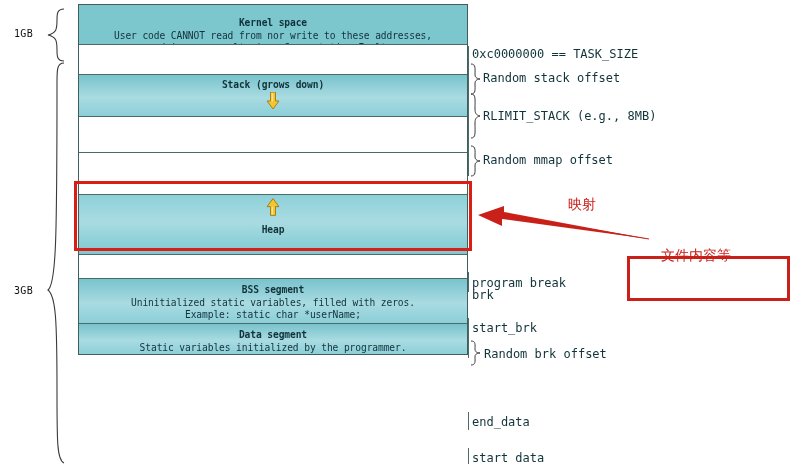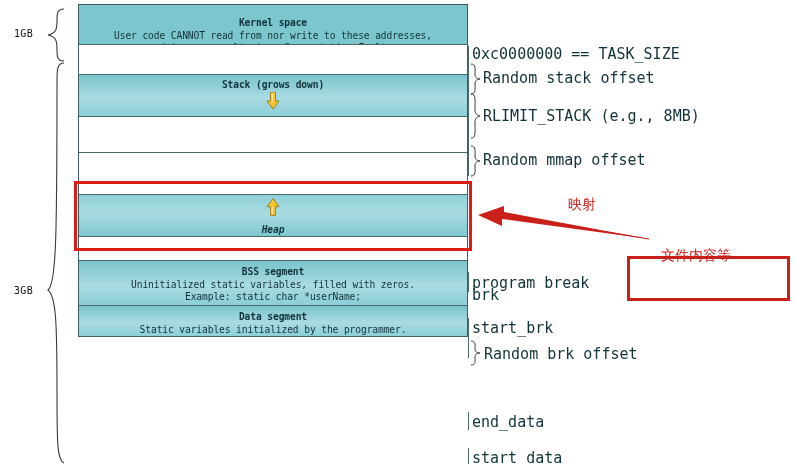--- a/index.html
+++ b/index.html
@@ -82,21 +82,21 @@
     position: absolute;
     font-size: 10px;
     color: #111;
     font-family: "DejaVu Sans Mono", monospace;
     letter-spacing: 0.3px;
   }
 
   
   .rlabel {
     position: absolute;
-    font-size: 15px;
+    font-size: 12px;
     line-height: 12px;
     color: #11333a;
     white-space: pre-line;
     font-family: "DejaVu Sans Mono", monospace;
   }
   .rbrace {
     position: absolute;
   }
   .rbrace svg { display:block; }
 
@@ -180,21 +180,21 @@
 
     <div class="block white" style="height:36px;">
       <span class="title"></span>
     </div>
 
 
     <div class="block white" style="height:42px;">
       <span class="title"></span>
     </div>
 
-    <div class="block teal-grad2" style="height:42px;font-style:italic;">
+    <div class="block teal-grad2" style="height:60px;">
       <span class="yarrow" style="top:3px;">
         <svg width="13" height="18" viewBox="0 0 13 18">
           <path d="M6.5 0.6 L12.5 8.6 H9 V17.4 H4 V8.6 H0.5 Z" fill="#f5c430" stroke="#9a7a10" stroke-width="0.9" stroke-linejoin="round"></path>
           <path d="M5 8.8 H6.6 V16.6 H5 Z" fill="#fde79a" opacity="0.85"></path>
         </svg>
       </span>
       <span class="title" style="position:absolute; left:0; right:0; top:29px;">Heap</span>
     </div>
 
     <div class="block white" style="height:24px;">

